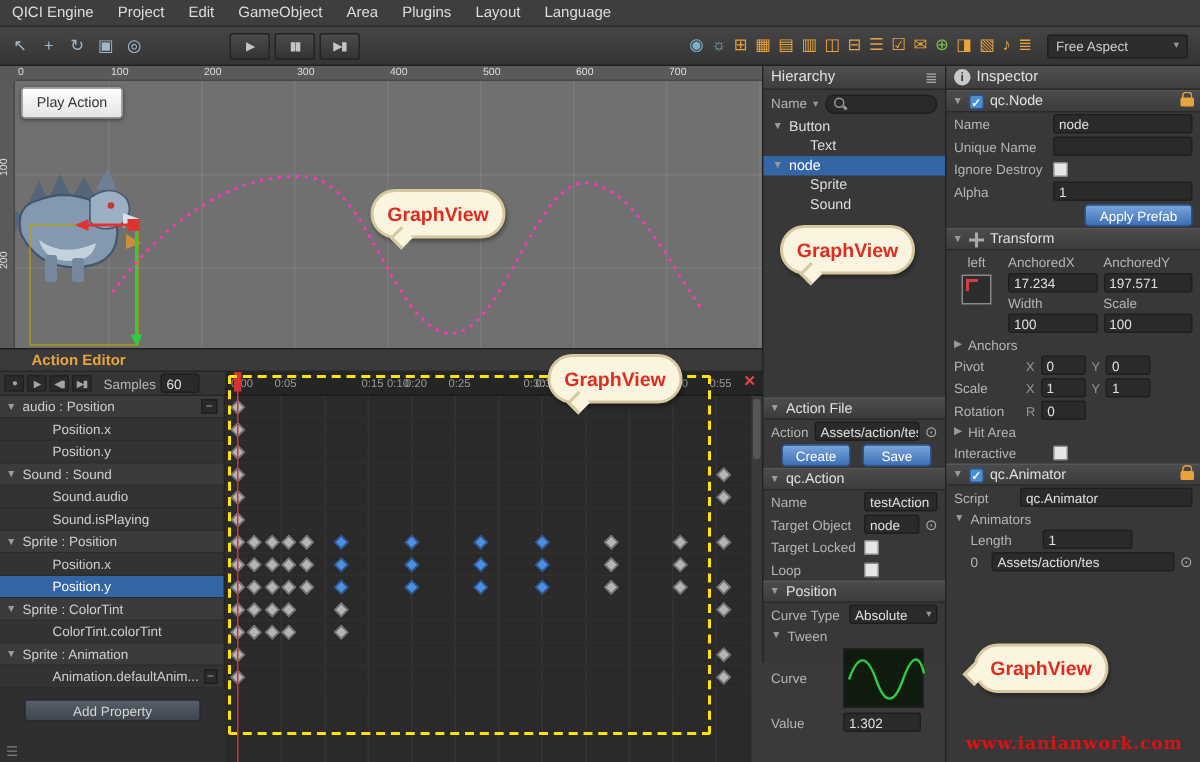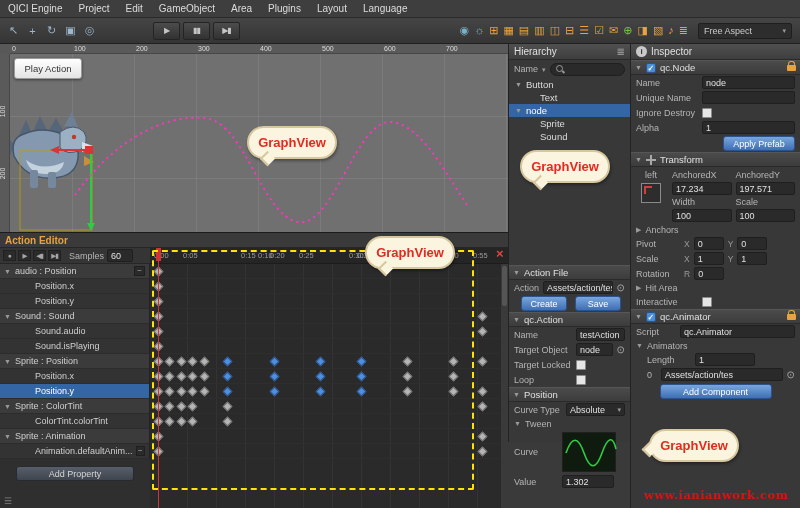--- a/index.html
+++ b/index.html
@@ -69,21 +69,21 @@
 .curvebox{width:54px;height:40px;background:#101b10;border:1px solid #202020;flex:none}
 
 #inspector{left:630px;top:44px;width:170px;height:464px}
 .tf-block{display:flex;gap:6px;padding:3px 5px 1px}
 .tf-left{width:30px;display:flex;flex-direction:column;align-items:center;gap:3px;flex:none}
 .anchorbox{width:20px;height:20px;border:1px solid #8a8a8a;background:#2d2d2d;position:relative}
 .anchorbox::before{content:'';position:absolute;left:2px;top:2px;width:6px;height:6px;border-left:2px solid #d04040;border-top:2px solid #d04040}
 .tf-grid{flex:1;display:grid;grid-template-columns:1fr 1fr;gap:2px 4px;align-items:center}
 
 #ae{position:absolute;left:0;top:232px;width:508px;height:276px;background:#2f2f2f;border-top:1px solid #1c1c1c}
-.ae-head{height:15px;background:#3a3a3a;border-bottom:1px solid #262626;display:flex;align-items:center;padding:0 5px;color:#e8a33d;font-weight:bold}
+.ae-head{height:15px;background:#3a3a3a;border-bottom:1px solid #262626;display:flex;align-items:center;padding:0 21px;color:#e8a33d;font-weight:bold}
 .ae-tools{position:absolute;left:0;top:15px;width:150px;height:16px;background:#353535;border-bottom:1px solid #262626;display:flex;align-items:center;gap:2px;padding:0 3px}
 .ae-mini{min-width:13px;height:11px;background:#2b2b2b;border:1px solid #212121;color:#a5a5a5;font-size:6.5px;display:inline-flex;align-items:center;justify-content:center;letter-spacing:-1px}
 .samples{display:flex;align-items:center;gap:3px;margin-left:6px}
 #tracklist{position:absolute;left:0;top:31px;width:150px;height:195px;background:#333;border-right:1px solid #232323}
 .trow{height:15px;display:flex;align-items:center;gap:3px;padding:0 4px;border-bottom:1px solid #2c2c2c;color:#cfcfcf;font-size:9px}
 .trow.grp{background:#3b3b3b}
 .trow.child{padding-left:24px}
 .trow.sel{background:#3465a4;color:#fff}
 .trow .tri{width:8px}
 .minus{margin-left:auto;width:11px;height:10px;background:#2a2a2a;border:1px solid #1f1f1f;color:#aaa;font-size:8px;line-height:8px;text-align:center}
@@ -411,23 +411,20 @@
       <span class="lbl">Animators</span>
     </div>
     <div class="row" style="padding-left:16px">
       <span class="lbl" style="width:44px">Length</span>
       <span class="inp" style="width:60px">1</span>
     </div>
     <div class="row" style="padding-left:16px">
       <span class="lbl" style="width:10px">0</span>
       <span class="inp flex1">Assets/action/tes</span>
       <span class="target-ic">⊙</span>
-    </div>
-    <div class="row" style="justify-content:center;height:19px">
-      <span class="btn-blue" style="width:112px">Add Component</span>
     </div>
   </div>
 
   <div id="ae">
     <div class="ae-head">Action Editor</div>
     <div class="ae-tools">
       <span id="ae-tools" style="display:flex;gap:2px">
           <span class="ae-mini">●</span>
           <span class="ae-mini">▶</span>
           <span class="ae-mini">◀▮</span>

